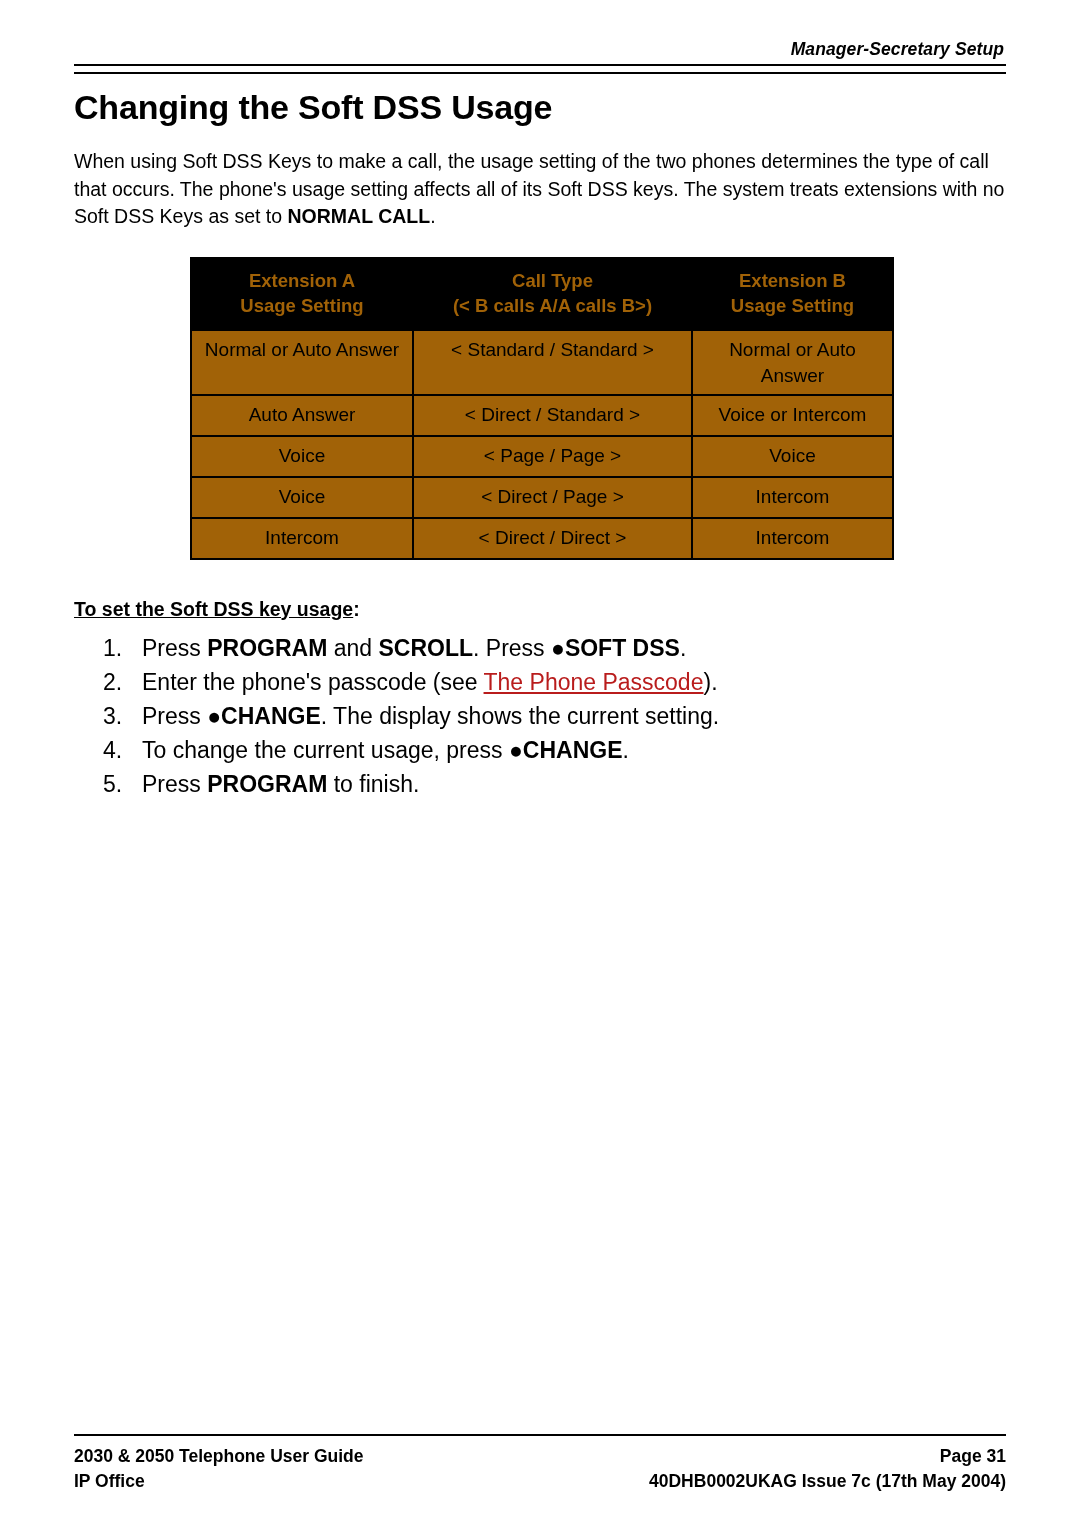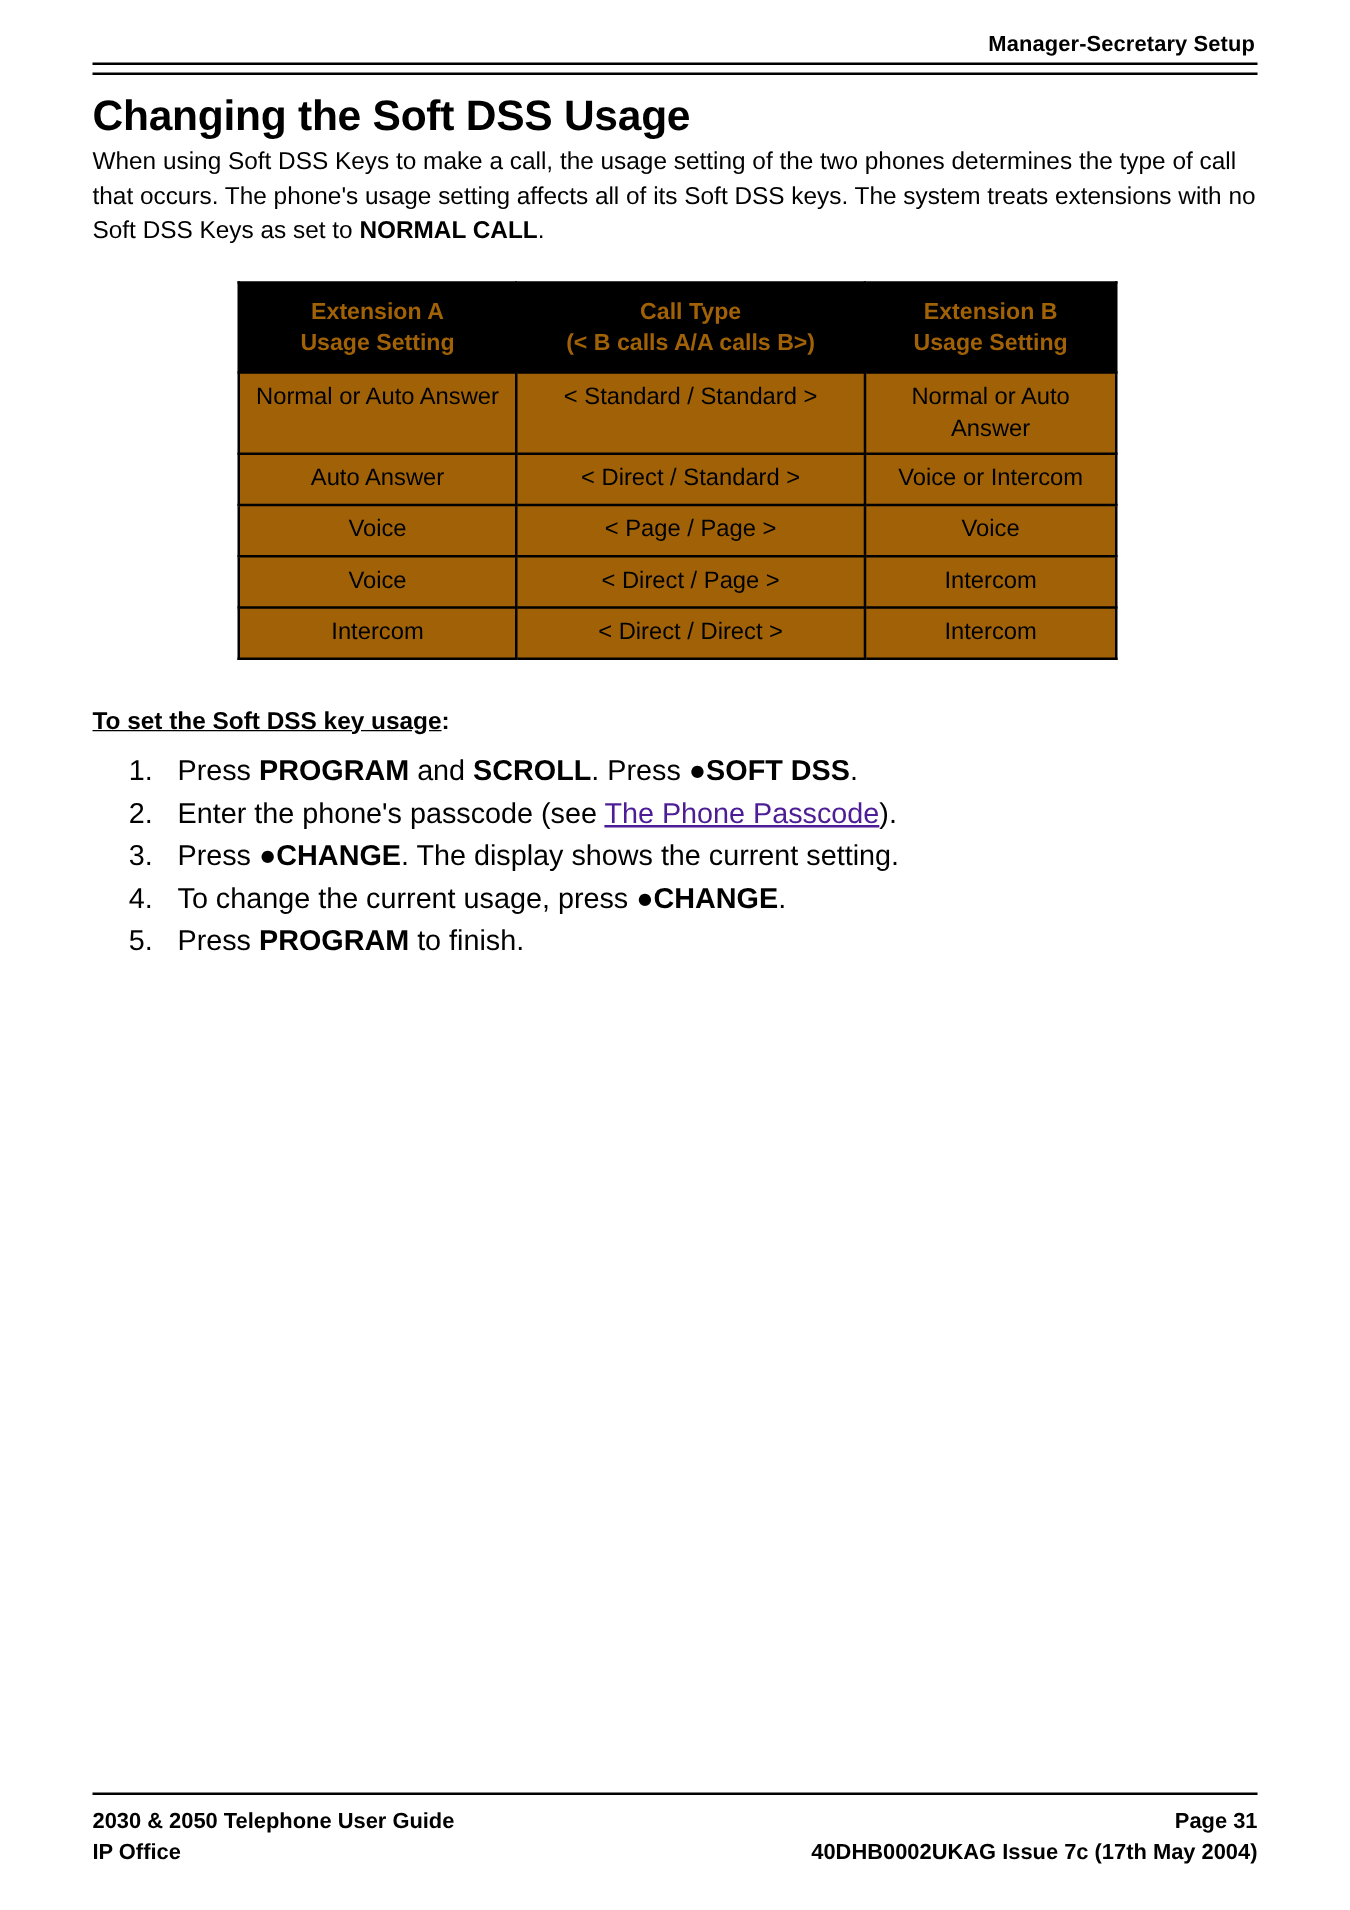--- a/index.html
+++ b/index.html
@@ -20,21 +20,22 @@
     position: absolute;
     left: 0; top: 0;
     width: 1080px;
     height: 1528px;
     box-sizing: border-box;
     padding: 0 74px;
   }
 
   
   .header {
-    padding-top: 24px;
+    padding-top: 38px;
+    font-style: italic;
   }
   .header-title {
     text-align: right;
     font-size: 17.5px;
     line-height: 22px;
     letter-spacing: 0.1px;
     font-weight: 700;
     padding-right: 2px;
   }
   .rule-double {
@@ -43,21 +44,21 @@
     height: 6px;
     box-sizing: content-box;
     border-bottom: 2.5px solid #000;
   }
 
   
   h1.doc-title {
     font-size: 34px;
     line-height: 38px;
     font-weight: 700;
-    margin: 14px 0 4px 0;
+    margin: 14px 0 22px 0;
     letter-spacing: -0.2px;
   }
   p.intro {
     font-size: 19.5px;
     line-height: 27.5px;
     margin: 0;
     text-align: left;
   }
   .b { font-weight: 700; }
 
@@ -126,21 +127,21 @@
   ol.steps li::before {
     content: counter(step) ".";
     position: absolute;
     left: 29px;
     width: 26px;
     text-align: left;
     font-weight: 400;
   }
   .dot { font-weight: 700; }
   a.doclink {
-    color: #4c1d95;
+    color: #b91c1c;
     text-decoration: underline;
   }
 
   
   .footer {
     position: absolute;
     left: 74px;
     right: 74px;
     bottom: 34px;
   }

